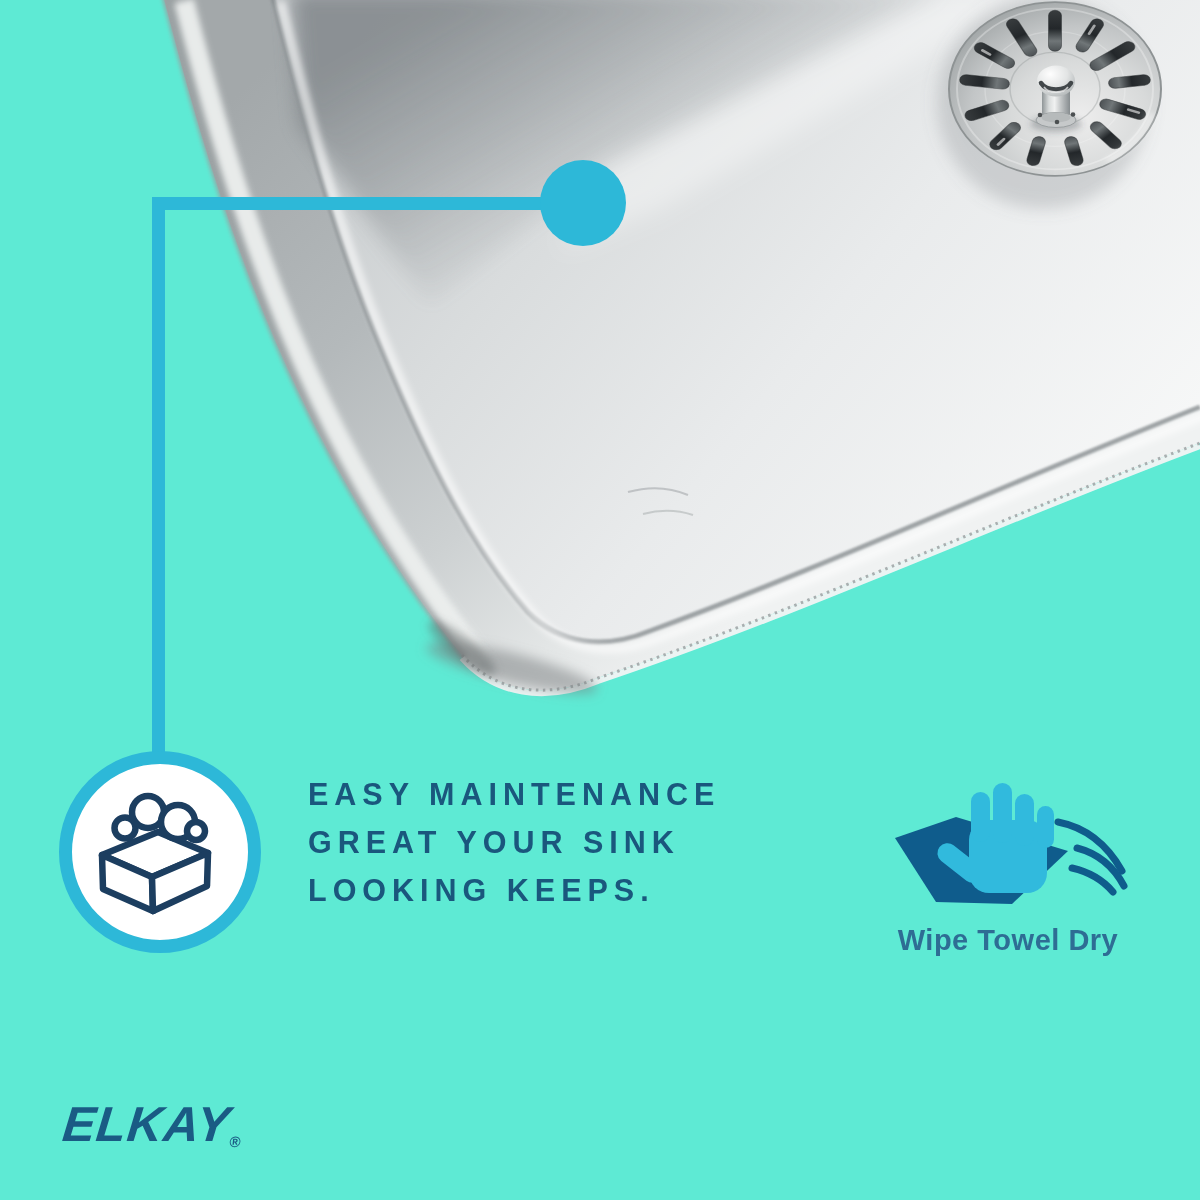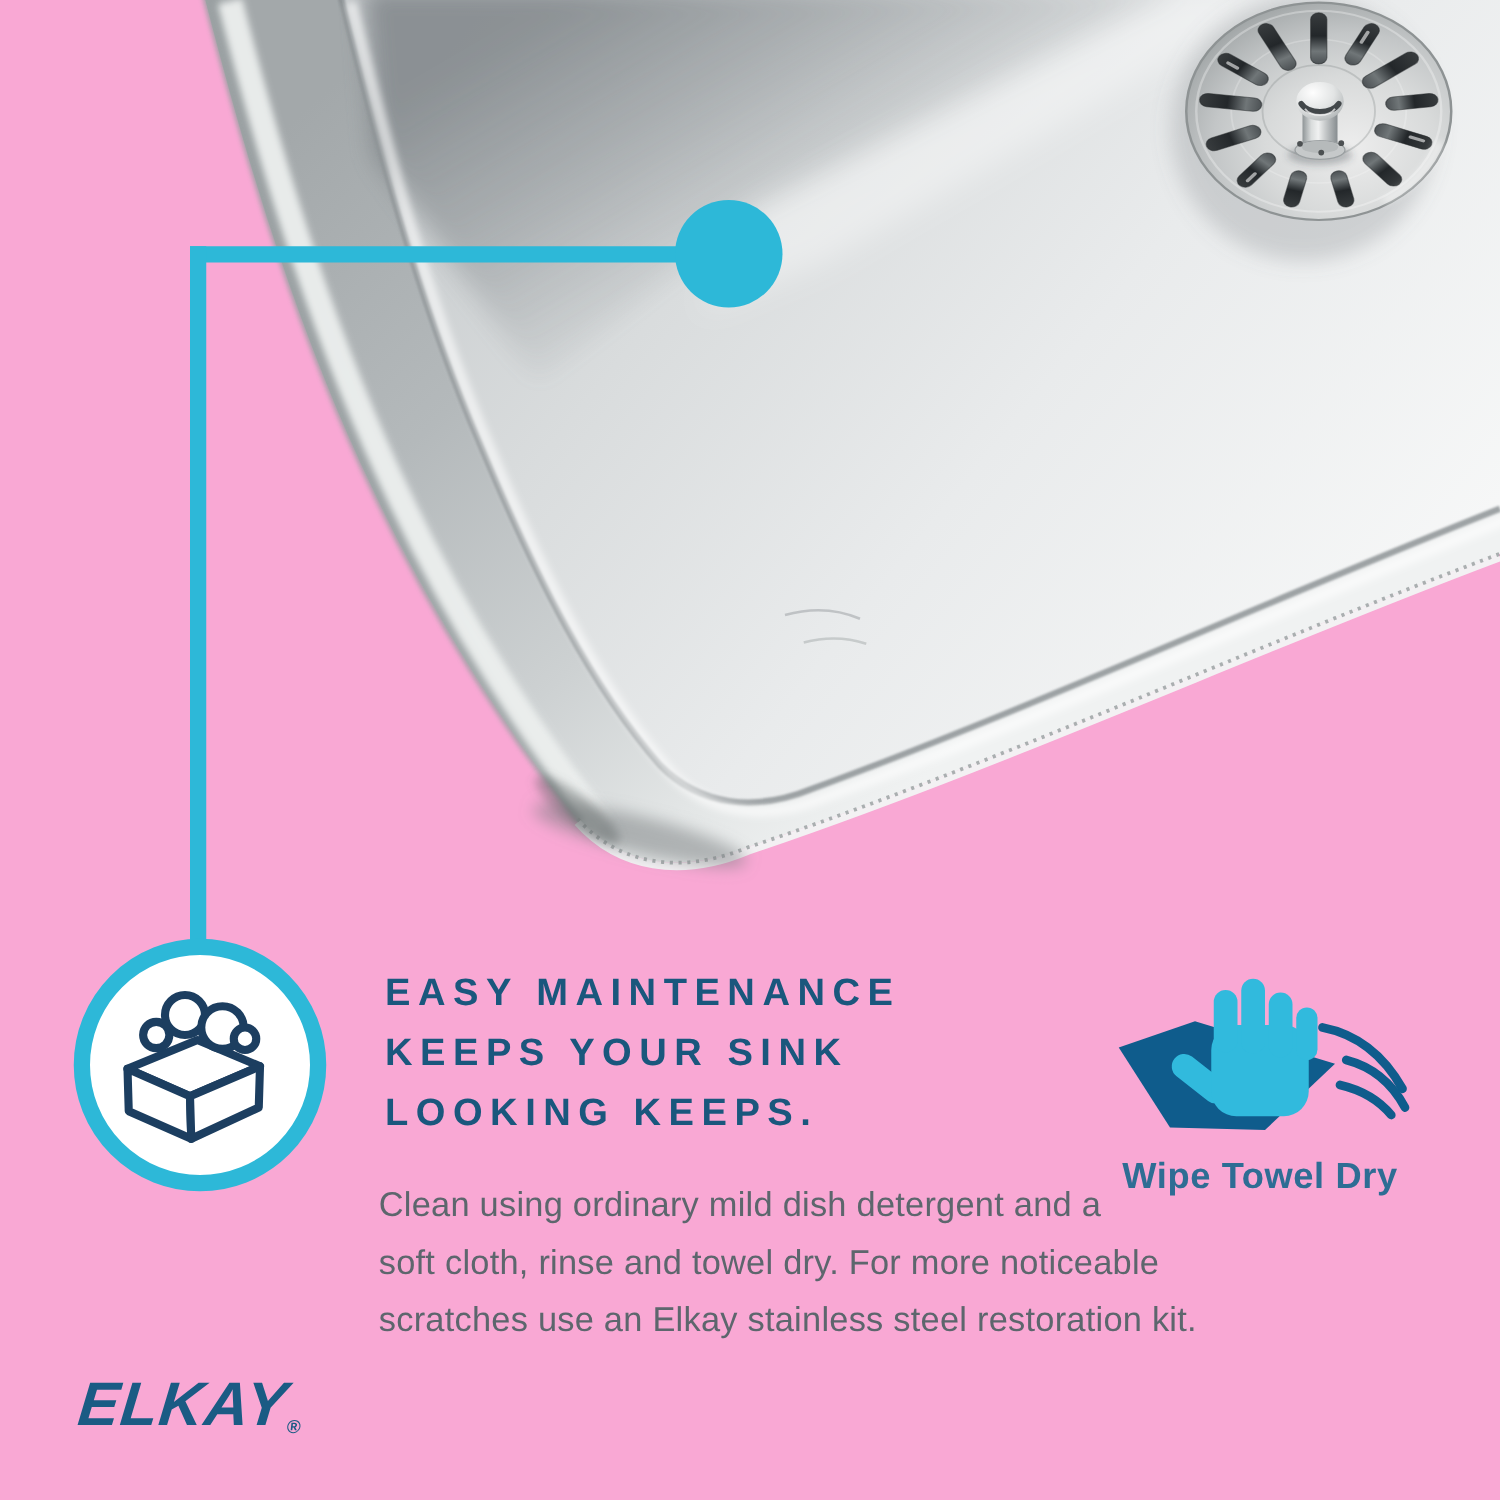--- a/index.html
+++ b/index.html
@@ -1,17 +1,17 @@
 <!DOCTYPE html>
 <html><head>
 <meta charset="utf-8">
 <style>
   html,body{margin:0;padding:0;background:#ffffff;}
   #canvas{
-    position:relative;width:1200px;height:1200px;overflow:hidden;background:#f9a8d4;
+    position:relative;width:1200px;height:1200px;overflow:hidden;background:#5eead4;
     font-family:"Liberation Sans", sans-serif;
   }
   #sink-svg{position:absolute;left:0;top:0;z-index:1;}
   
   .callout-line{position:absolute;background:#2db8d8;z-index:3;}
   #line-h{left:152px;top:197px;width:437px;height:13px;}
   #line-v{left:152px;top:197px;width:13px;height:557px;}
   #callout-dot{
     position:absolute;left:540px;top:160px;width:86px;height:86px;border-radius:50%;
     background:#2db8d8;z-index:3;
@@ -234,29 +234,24 @@
         <circle cx="53" cy="64" r="10.5"></circle>
         <circle cx="76" cy="48" r="16"></circle>
         <circle cx="106" cy="58" r="17"></circle>
         <circle cx="124" cy="67" r="9"></circle>
       </g>
     </svg>
   </div>
 
   <div id="headline">
     <div>EASY MAINTENANCE</div>
-    <div>KEEPS YOUR SINK</div>
+    <div>GREAT YOUR SINK</div>
     <div>LOOKING KEEPS.</div>
   </div>
 
-  <div id="body-copy">
-    <div>Clean using ordinary mild dish detergent and a</div>
-    <div>soft cloth, rinse and towel dry. For more noticeable</div>
-    <div>scratches use an Elkay stainless steel restoration kit.</div>
-  </div>
 
   <div id="wipe-block">
     <svg width="272" height="150" viewBox="0 0 272 150">
       <polygon points="23,70 84,49 196,83 140,136 64,134" fill="#0f5c8c"></polygon>
       <g fill="#31badd">
         <g transform="translate(88,95) rotate(38)">
             <rect x="-26" y="-10" width="52" height="20" rx="10"></rect>
           </g>
         <rect x="97" y="52" width="78" height="73" rx="20"></rect>
         <rect x="99" y="24" width="19" height="50" rx="9.5"></rect>

